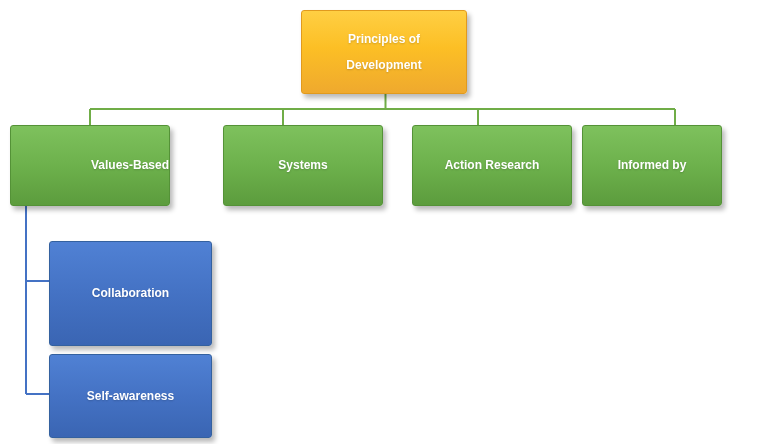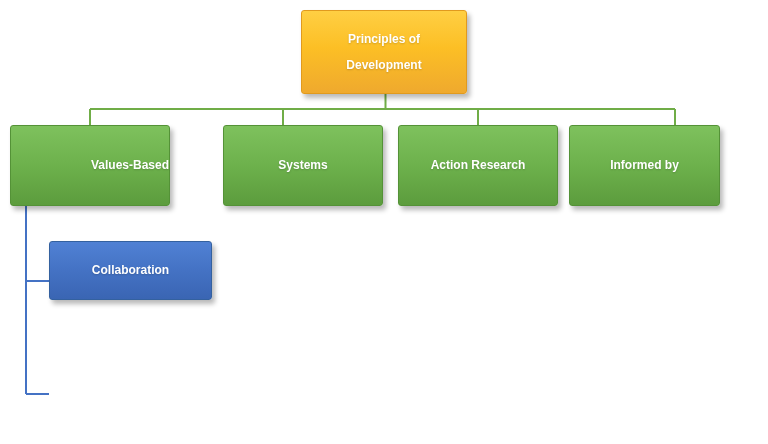--- a/index.html
+++ b/index.html
@@ -39,25 +39,25 @@
     border: 1px solid #e19a1e;
   }
   .node-root .ln { line-height: 26px; }
   .node-green {
     top: 125px; width: 160px; height: 81px;
     background: linear-gradient(180deg, #7ec15d 0%, #6db14c 50%, #5c9c3d 100%);
     border: 1px solid #549237;
   }
   .node-g1 { left: 10px; align-items: flex-end; }
   .node-g2 { left: 206px; margin-left: 17px; }
-  .node-g3 { left: 398px; }
-  .node-g4 { left: 569px; width: 151px; }
+  .node-g3 { left: 412px; }
+  .node-g4 { left: 582px; width: 140px; }
   .node-g4 .ln { line-height: 33px; }
   .node-blue {
-    left: 49px; width: 163px; height: 59px;
+    left: 49px; width: 163px; height: 105px;
     background: linear-gradient(180deg, #5081d4 0%, #4472c4 50%, #3a65b3 100%);
     border: 1px solid #34619f;
   }
   .node-b1 { top: 241px; }
   .node-b2 { top: 354px; height: 84px; }
 </style>
 </head>
 <body>
 
 <div class="canvas">
@@ -85,14 +85,17 @@
   </div>
 
   <div class="node node-green node-g4">
     <div class="ln">Informed by</div>
   </div>
 
   <div class="node node-blue node-b1">
     <div class="ln">Collaboration</div>
   </div>
 
+  <div class="node node-blue node-b2">
+    <div class="ln">Self-awareness</div>
+  </div>
 
 </div>
 
 </body></html>

